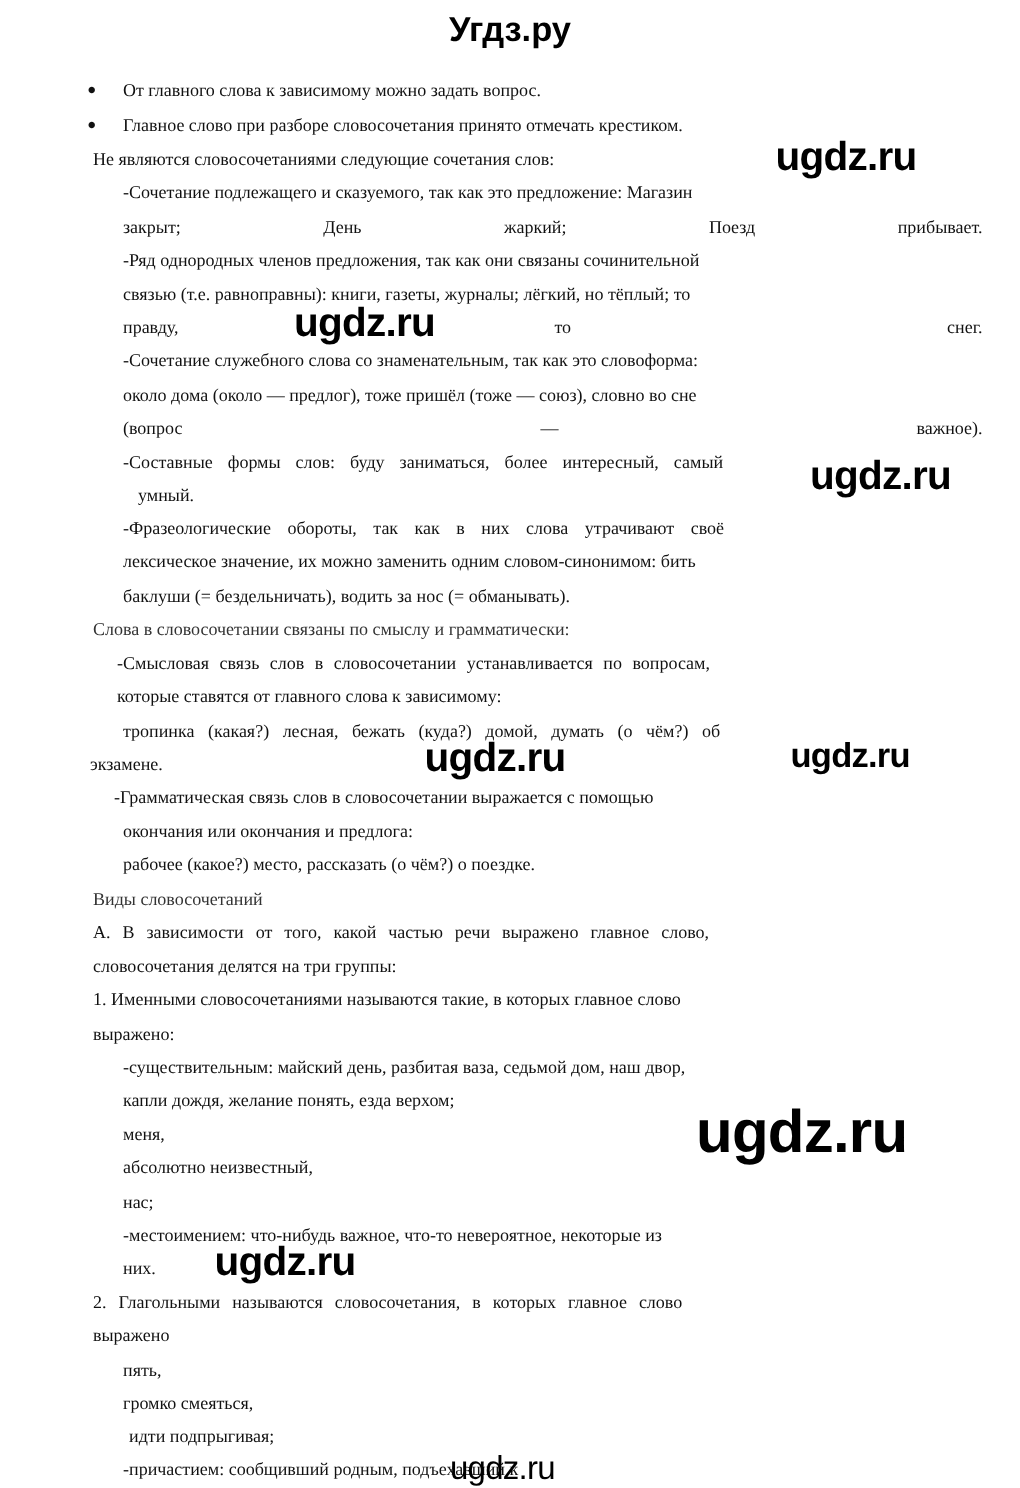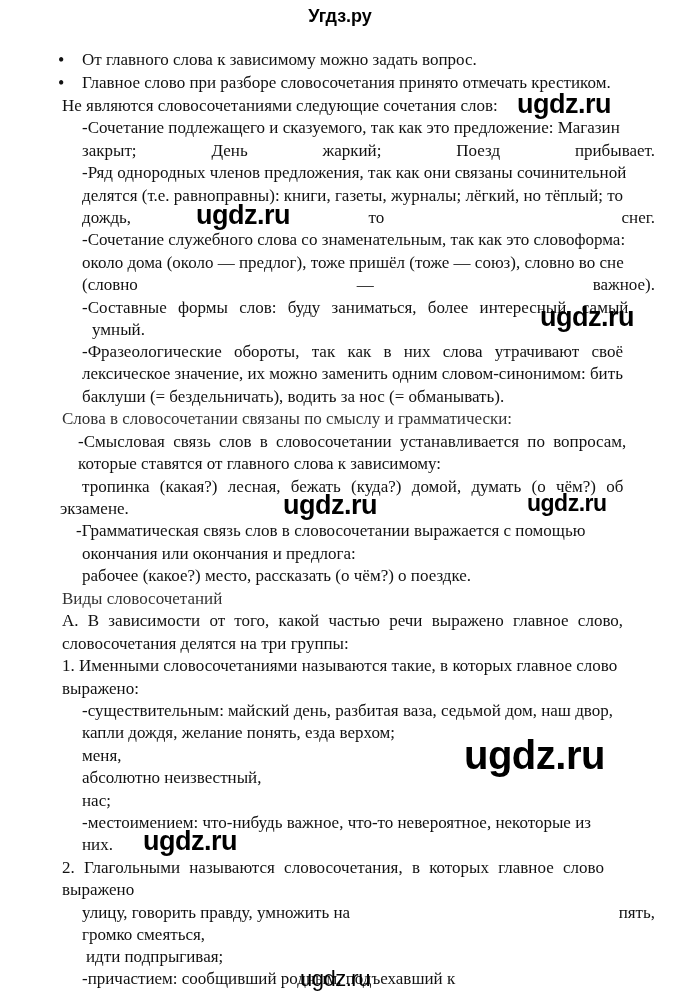--- a/index.html
+++ b/index.html
@@ -1,22 +1,22 @@
 <!DOCTYPE html>
 <html><head>
 <meta charset="utf-8">
 <style>
   html, body { margin: 0; padding: 0; background: #ffffff; }
   body { width: 680px; height: 992px; position: relative; overflow: hidden; color: #111; }
   .site-title {
     position: absolute; left: 0; top: 6px; width: 680px; text-align: center;
-    font-family: "Liberation Sans", sans-serif; font-weight: bold; font-size: 18px; color: #000;
+    font-family: "Liberation Sans", sans-serif; font-weight: bold; font-size: 23px; color: #000;
   }
   .line {
-    position: absolute; font-family: "Liberation Serif", serif; font-size: 17px;
+    position: absolute; font-family: "Liberation Serif", serif; font-size: 12px;
     line-height: 22px; white-space: nowrap; color: #111;
   }
   .just { display: flex; justify-content: space-between; text-align: center; }
   .italic { color: #333; }
   .bullet-dot { position: absolute; left: 58px; font-family: "Liberation Serif", serif; font-size: 18px; }
   .wm {
     position: absolute; font-family: "Liberation Sans", sans-serif; font-weight: bold;
     color: #000; letter-spacing: -0.5px; white-space: nowrap;
   }
   .wm-small { font-size: 27px; }
@@ -38,32 +38,32 @@
 
 <div class="line" style="left:82px; top:117px">-Сочетание подлежащего и сказуемого, так как это предложение: Магазин</div>
 <div class="line just" style="left:82px; top:140px; width:573px">
   <span>закрыт;</span>
   <span>День</span>
   <span>жаркий;</span>
   <span>Поезд</span>
   <span>прибывает.</span>
 </div>
 <div class="line" style="left:82px; top:162px">-Ряд однородных членов предложения, так как они связаны сочинительной</div>
-<div class="line" style="left:82px; top:185px">делятся (т.е. равноправны): книги, газеты, журналы; лёгкий, но тёплый; то</div>
+<div class="line" style="left:82px; top:185px">связью (т.е. равноправны): книги, газеты, журналы; лёгкий, но тёплый; то</div>
 <div class="line just" style="left:82px; top:207px; width:573px">
-  <span>дождь,</span>
+  <span>правду,</span>
   <span style="">то</span>
   <span>снег.</span>
 </div>
 <div class="wm wm-small" style="left:196px; top:200px">ugdz.ru</div>
 
 <div class="line" style="left:82px; top:229px">-Сочетание служебного слова со знаменательным, так как это словоформа:</div>
 <div class="line" style="left:82px; top:252px">около дома (около — предлог), тоже пришёл (тоже — союз), словно во сне</div>
 <div class="line just" style="left:82px; top:274px; width:573px">
-  <span>(словно</span>
+  <span>(вопрос</span>
   <span>—</span>
   <span>важное).</span>
 </div>
 <div class="line" style="left:82px; top:297px; width:573px; word-spacing:7px">-Составные формы слов: буду заниматься, более интересный, самый</div>
 <div class="line" style="left:92px; top:319px">умный.</div>
 <div class="wm wm-small" style="left:540px; top:302px">ugdz.ru</div>
 
 <div class="line" style="left:82px; top:341px; word-spacing:8px">-Фразеологические обороты, так как в них слова утрачивают своё</div>
 <div class="line" style="left:82px; top:363px">лексическое значение, их можно заменить одним словом-синонимом: бить</div>
 <div class="line" style="left:82px; top:386px">баклуши (= бездельничать), водить за нос (= обманывать).</div>
@@ -97,20 +97,19 @@
 </div>
 <div class="wm wm-big" style="left:464px; top:733px">ugdz.ru</div>
 
 <div class="line" style="left:82px; top:812px">-местоимением: что-нибудь важное, что-то невероятное, некоторые из</div>
 <div class="line" style="left:82px; top:834px">них.</div>
 <div class="wm wm-small" style="left:143px; top:826px">ugdz.ru</div>
 
 <div class="line" style="left:62px; top:857px; word-spacing:5px">2. Глагольными называются  словосочетания,  в  которых  главное  слово</div>
 <div class="line" style="left:62px; top:879px">выражено</div>
 <div class="line just" style="left:82px; top:902px; width:573px">
-  <span>улицу, говорить правду, умножить на</span>
   <span>пять,</span>
 </div>
 <div class="line" style="left:82px; top:924px">громко смеяться,</div>
 <div class="line" style="left:86px; top:946px">идти подпрыгивая;</div>
 <div class="line" style="left:82px; top:968px">-причастием: сообщивший родным, подъехавший к</div>
 
 <div class="wm footer-wm" style="left:300px; top:966px">ugdz.ru</div>
 
 </body></html>

